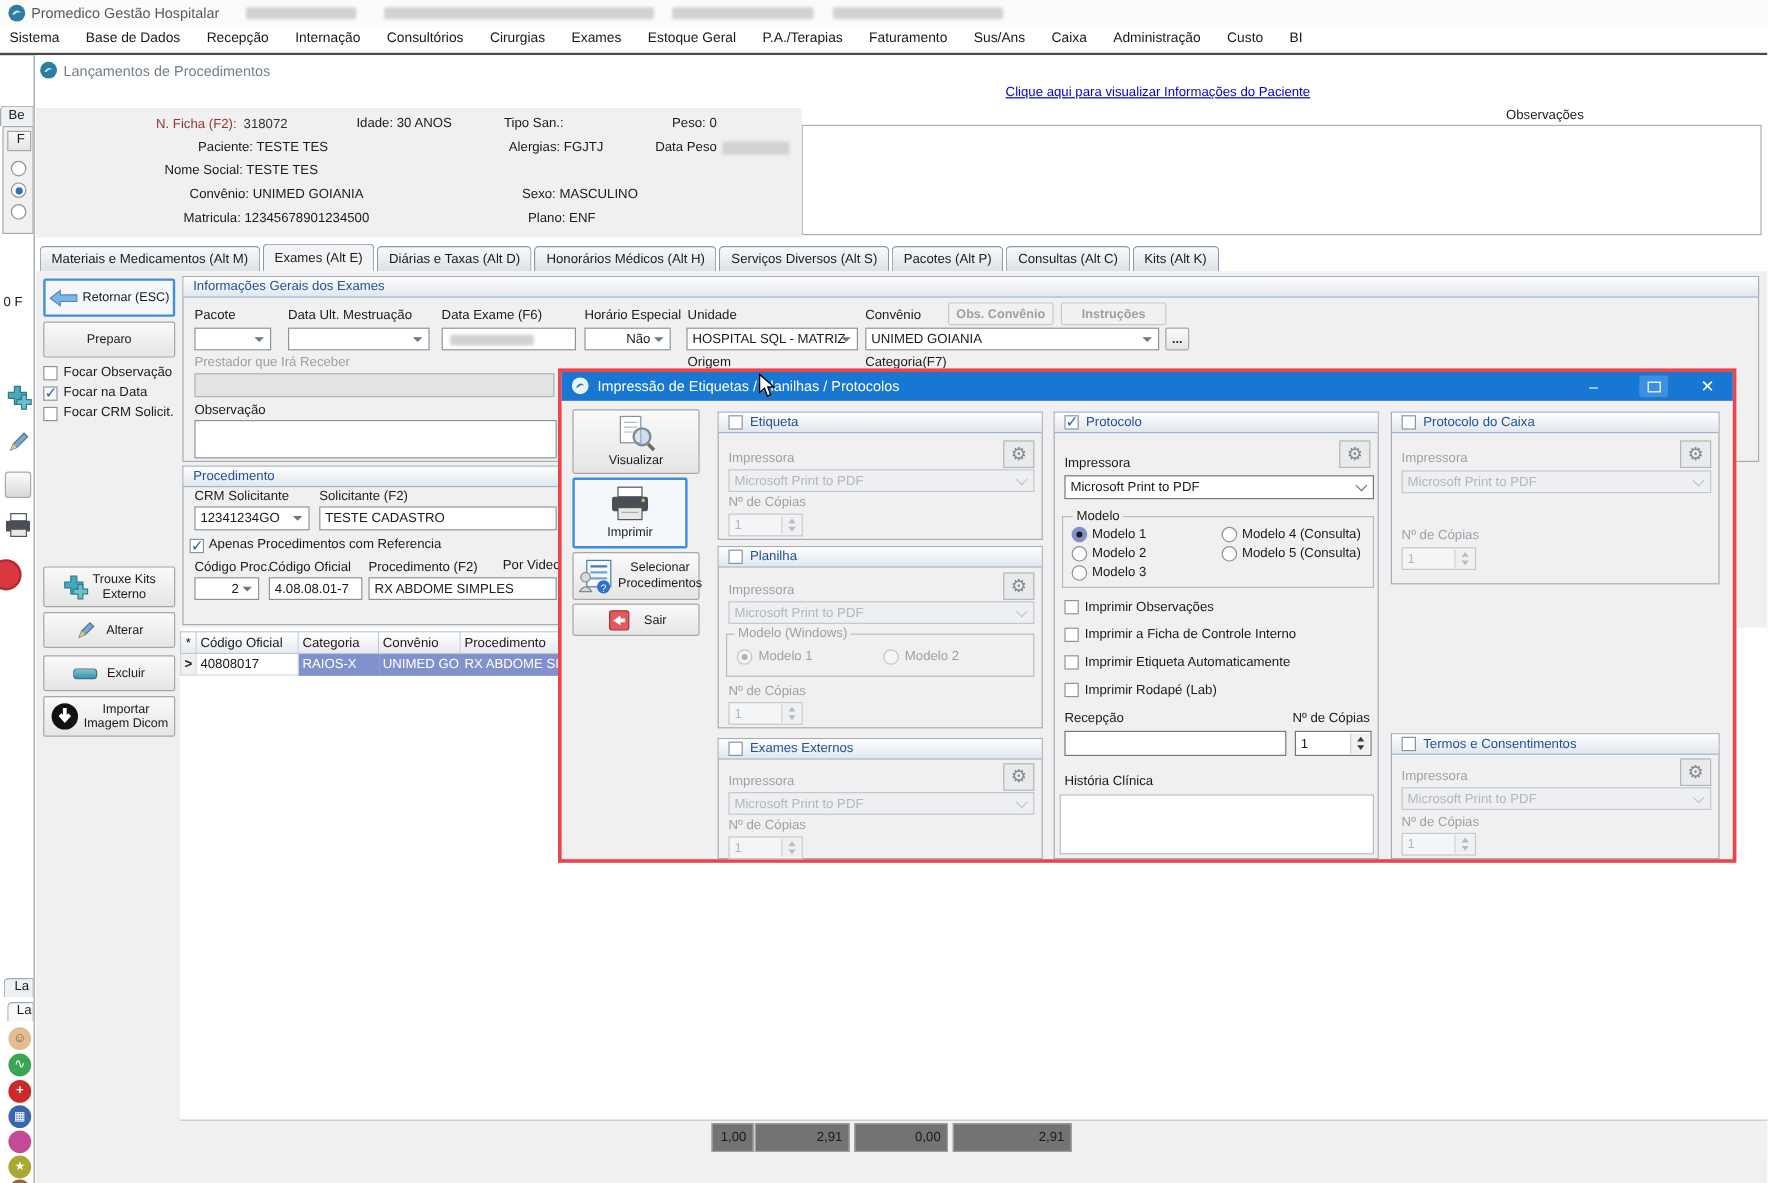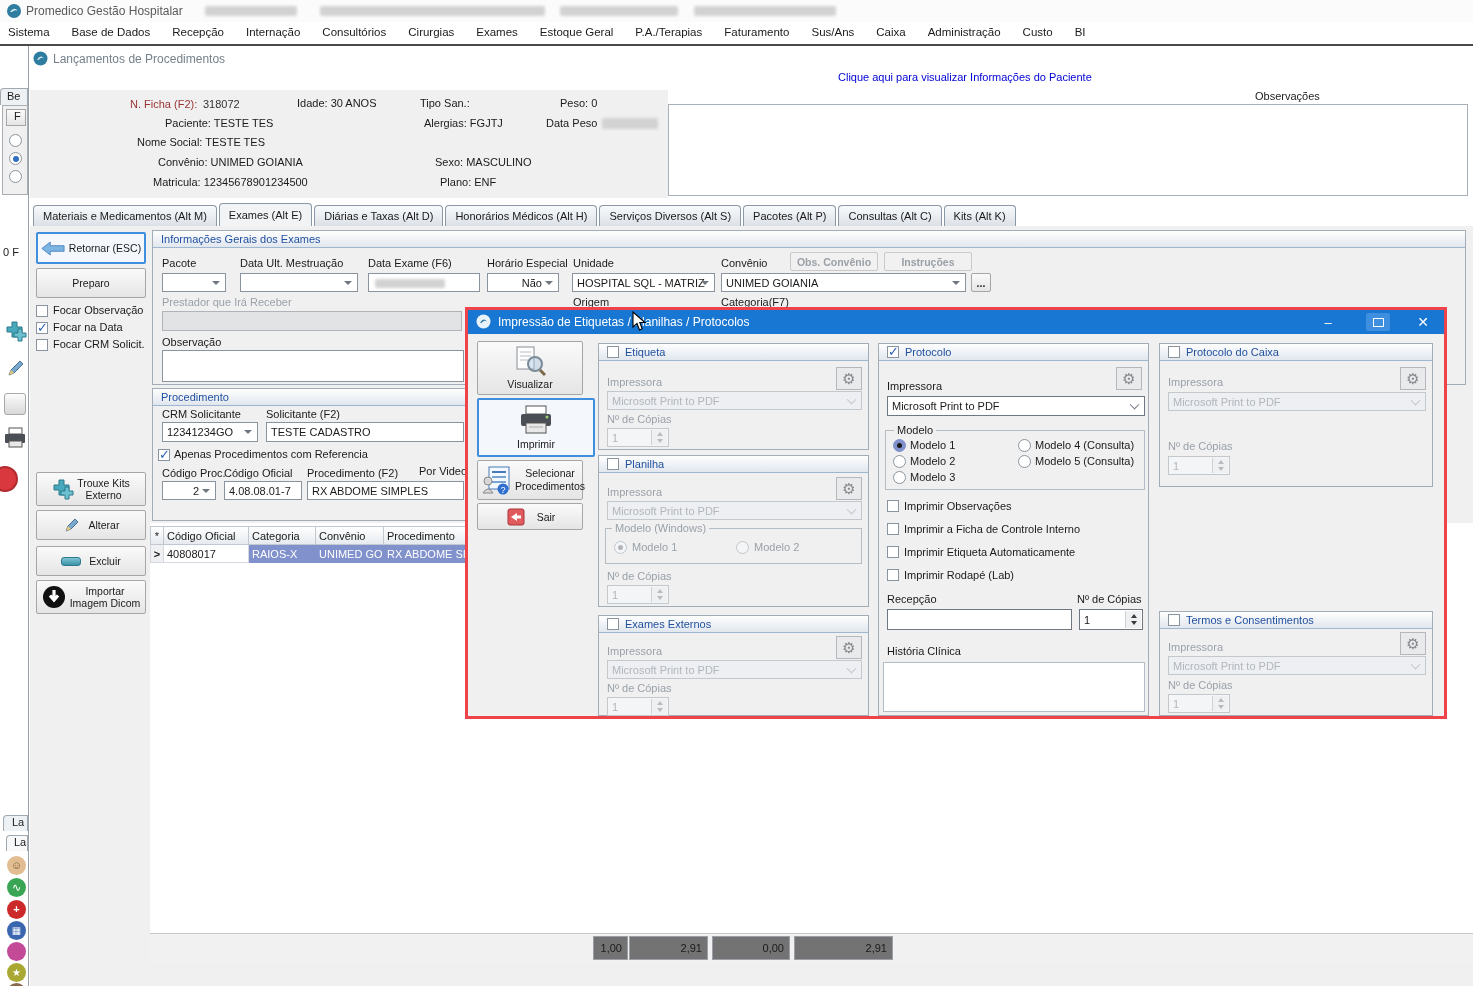--- a/index.html
+++ b/index.html
@@ -4,21 +4,21 @@
 <style>
   html,body{margin:0;padding:0}
   body{font-family:"Liberation Sans","DejaVu Sans",sans-serif;font-size:11px;color:#1a1a1a;background:#fff}
   #screen{position:relative;width:1473px;height:986px;background:#fff;overflow:hidden}
   .abs{position:absolute}
   .lbl{position:absolute;font-size:11px;white-space:nowrap}
   .gray{color:#9aa1a9}
   .red{color:#9b3434}
   .blue{color:#1f4f9f}
   .wt{color:#fff}
-  .link{color:#0000d4;cursor:pointer}
+  .link{color:#0000d4;text-decoration:underline;cursor:pointer}
   .blur{position:absolute;background:#d2d2d2;border-radius:2px;filter:blur(1.5px)}
   .btn{position:absolute;background:linear-gradient(#fafafa,#e5e5e5);border:1px solid #a6a6a6;border-radius:2px;display:flex;align-items:center;justify-content:center;font-size:10.5px;color:#1a1a1a;box-sizing:border-box;text-align:center}
   .btn.dis{color:#9aa0a6;font-weight:bold;background:#f1f1f1;border-color:#c9c9c9}
   .focusb{border:2px solid #3f8fde;background:#f4f7fb}
   .gbox{position:absolute;border:1px solid #a3adb8;box-sizing:border-box}
   .ghead{position:absolute;left:0;top:0;right:0;height:17px;background:linear-gradient(#fefefe,#e1e7ee);border-bottom:1px solid #9fb6d0;display:flex;align-items:center;padding-left:8px;gap:6px;box-sizing:border-box}
   .field,.combo{position:absolute;background:#fff;border:1px solid #8a949e;box-sizing:border-box;display:flex;align-items:center;padding:0 4px;font-size:11px;white-space:nowrap;overflow:hidden}
   .combo{padding-right:16px}
   .combo.dis,.field.dis{background:#edeff2;border-color:#c3c8cd;color:#b1b7bd}
   .field.gr{background:#e2e3e5;border-color:#b0b4b8}
@@ -420,21 +420,21 @@
             <rect x="3" y="1" width="17" height="22" fill="#fdfdfd" stroke="#8a8f94"></rect>
             <line x1="6" y1="6" x2="17" y2="6" stroke="#b8bcc0"></line>
             <line x1="6" y1="10" x2="17" y2="10" stroke="#b8bcc0"></line>
             <line x1="6" y1="14" x2="17" y2="14" stroke="#b8bcc0"></line>
             <circle cx="21" cy="18" r="7" fill="rgba(170,200,225,.45)" stroke="#7a8a98" stroke-width="2"></circle>
             <line x1="26" y1="24" x2="31" y2="29" stroke="#7a6a4a" stroke-width="3"></line>
           </svg>
         </span>
       <span>Visualizar</span>
     </div>
-    <div class="btn focusb" style="left:9px;top:88px;width:118px;height:59px;flex-direction:column;gap:3px">
+    <div class="btn focusb" style="left:9px;top:88px;width:96px;height:59px;flex-direction:column;gap:3px">
       <span>
           <svg width="36" height="30">
             <rect x="8" y="1" width="20" height="8" fill="#fff" stroke="#555"></rect>
             <rect x="3" y="9" width="30" height="12" rx="2" fill="#4a4f55"></rect>
             <circle cx="29" cy="12" r="1.5" fill="#9ad27a"></circle>
             <rect x="8" y="18" width="20" height="10" fill="#e8e8e8" stroke="#555"></rect>
             <line x1="11" y1="22" x2="25" y2="22" stroke="#aaa"></line>
           </svg>
         </span>
       <span>Imprimir</span>

